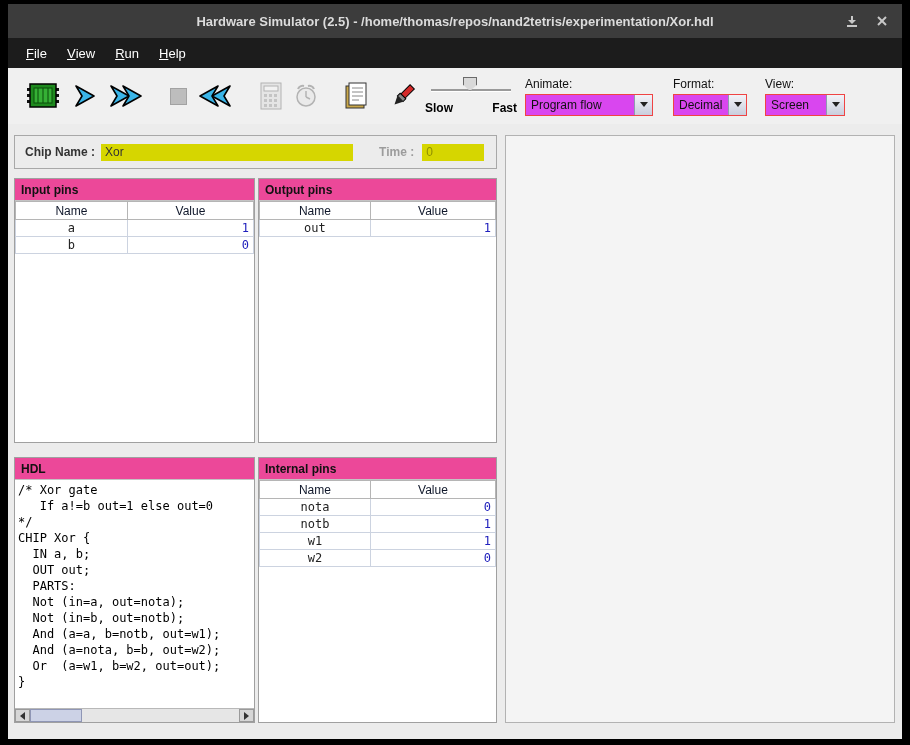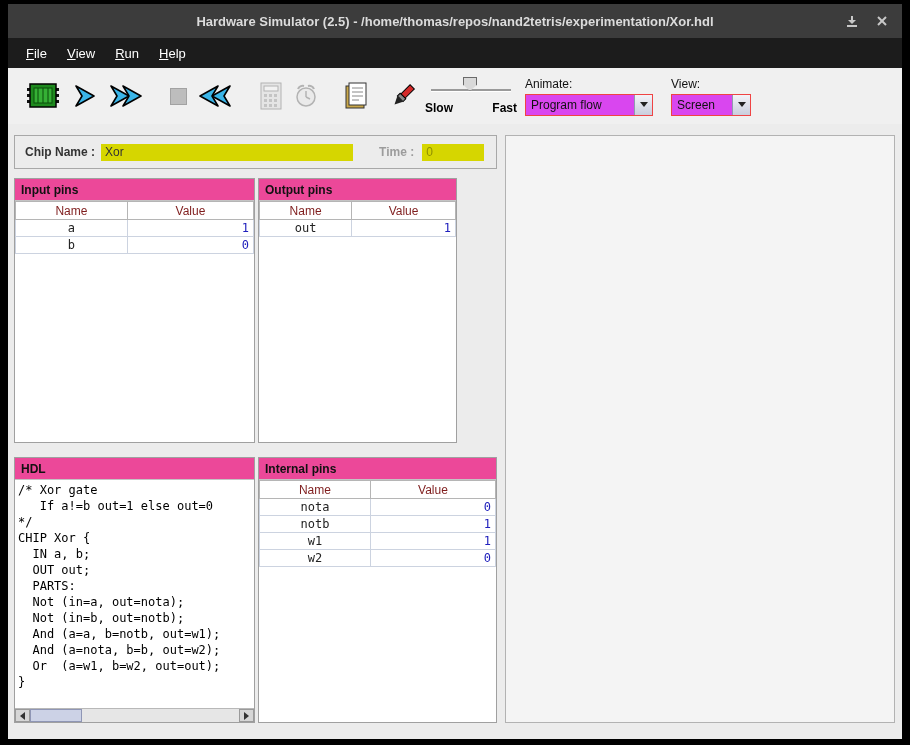--- a/index.html
+++ b/index.html
@@ -46,27 +46,27 @@
   .chip-label { font-size: 12px; font-weight: bold; color: #333; white-space: nowrap; }
   .chip-field { width: 252px; height: 17px; background: #d6d600; margin-left: 6px; font-size: 12px; color: #333; padding: 1px 4px; white-space: nowrap; overflow: hidden; }
   .time-label { font-size: 12px; font-weight: bold; color: #9c9c9c; margin-left: 26px; white-space: nowrap; }
   .time-field { width: 62px; height: 17px; background: #d6d600; margin-left: 8px; font-size: 12px; color: #8f8f00; padding: 1px 4px; }
 
   .panel { position: absolute; border: 1px solid #a0a0a0; background: #fff; display: flex; flex-direction: column; }
   .panel-title { height: 22px; background: #ec4899; border-bottom: 1px solid #c4c4c4; font-weight: bold; font-size: 12px; color: #111; display: flex; align-items: center; padding-left: 6px; flex: 0 0 auto; }
   .panel-body { flex: 1; background: #fff; position: relative; overflow: hidden; }
 
   .panel-input    { left: 6px;   top: 54px;  width: 241px; height: 265px; }
-  .panel-output   { left: 250px; top: 54px;  width: 199px; height: 265px; }
+  .panel-output   { left: 250px; top: 54px;  width: 239px; height: 265px; }
   .panel-hdl      { left: 6px;   top: 333px; width: 241px; height: 266px; }
   .panel-internal { left: 250px; top: 333px; width: 239px; height: 266px; }
   .screen-panel   { position: absolute; left: 497px; top: 11px; width: 390px; height: 588px; border: 1px solid #b2b2b2; background: #f4f4f4; }
 
   table.pins { width: 100%; border-collapse: collapse; table-layout: fixed; }
-  table.pins th { font-size: 12px; font-weight: normal; color: #7f1d1d; border: 1px solid #b5b5b5; height: 18px; background: #fff; text-align: center; }
+  table.pins th { font-size: 12px; font-weight: normal; color: #0f172a; border: 1px solid #b5b5b5; height: 18px; background: #fff; text-align: center; }
   table.pins td { font-family: "DejaVu Sans Mono", monospace; font-size: 12px; border: 1px solid #ccd3e0; height: 17px; }
   td.pin-name { text-align: center; color: #222; }
   td.pin-value { text-align: right; padding-right: 4px; color: #2121bd; }
   col.c-name { width: 47%; } col.c-value { width: 53%; }
 
   .hdl-code { position: absolute; left: 0; right: 0; top: 0; bottom: 14px; background: #fff; padding: 2px 3px; font-family: "DejaVu Sans Mono", monospace; font-size: 12px; line-height: 16px; color: #000; overflow: hidden; }
   .hdl-line { white-space: pre; }
 
   .hscroll { position: absolute; left: 0; right: 0; bottom: 0; height: 14px; background: #e6e6e6; border-top: 1px solid #b8b8b8; display: flex; }
   .sb-btn { width: 15px; height: 100%; background: #d6d6d6; border: 1px solid #9a9a9a; display: flex; align-items: center; justify-content: center; flex: 0 0 auto; }
@@ -209,20 +209,29 @@
     <div class="dd-group ml4">
       <div class="dd-label">Animate:</div>
       <div class="combo combo-animate">
         <span class="combo-text">Program flow</span>
         <span class="combo-btn">
             <span class="tri-down"></span>
           </span>
       </div>
     </div>
 
+    <div class="dd-group ml10">
+      <div class="dd-label">Format:</div>
+      <div class="combo combo-format">
+        <span class="combo-text">Decimal</span>
+        <span class="combo-btn">
+            <span class="tri-down"></span>
+          </span>
+      </div>
+    </div>
 
     <div class="dd-group ml8">
       <div class="dd-label">View:</div>
       <div class="combo combo-view">
         <span class="combo-text">Screen</span>
         <span class="combo-btn">
             <span class="tri-down"></span>
           </span>
       </div>
     </div>

